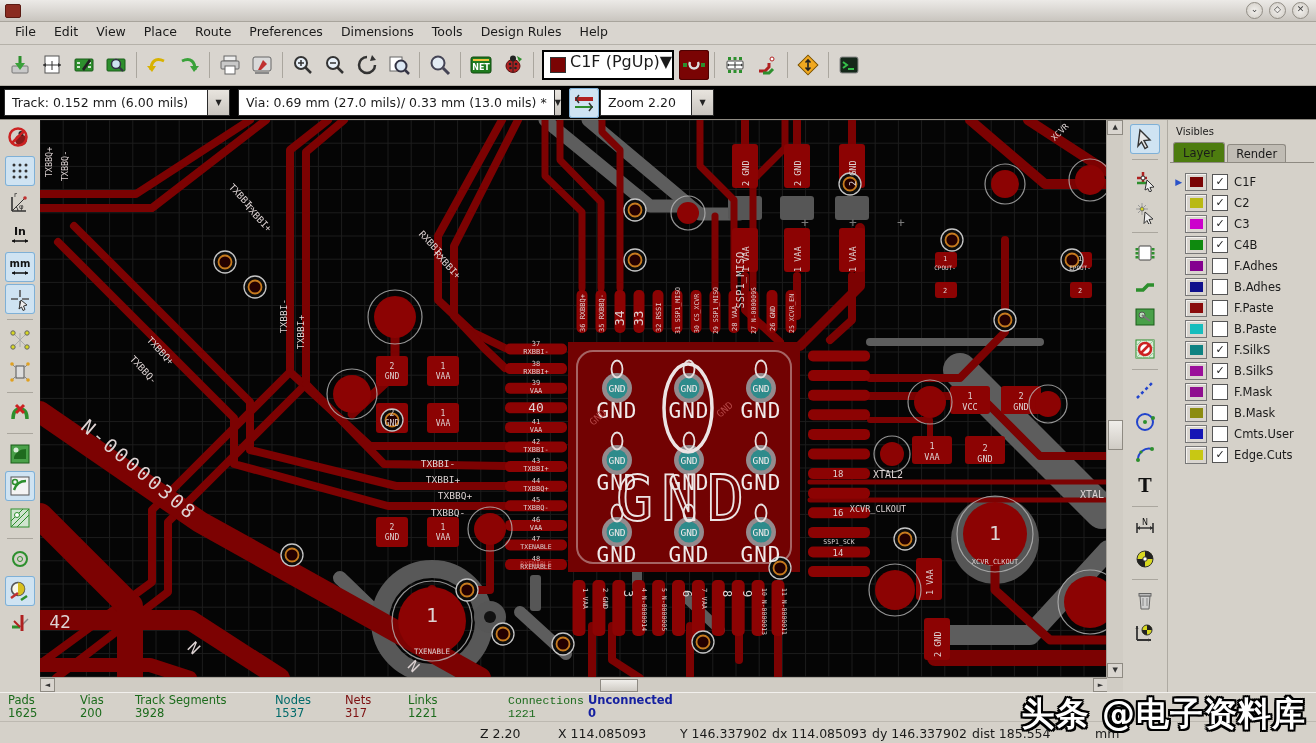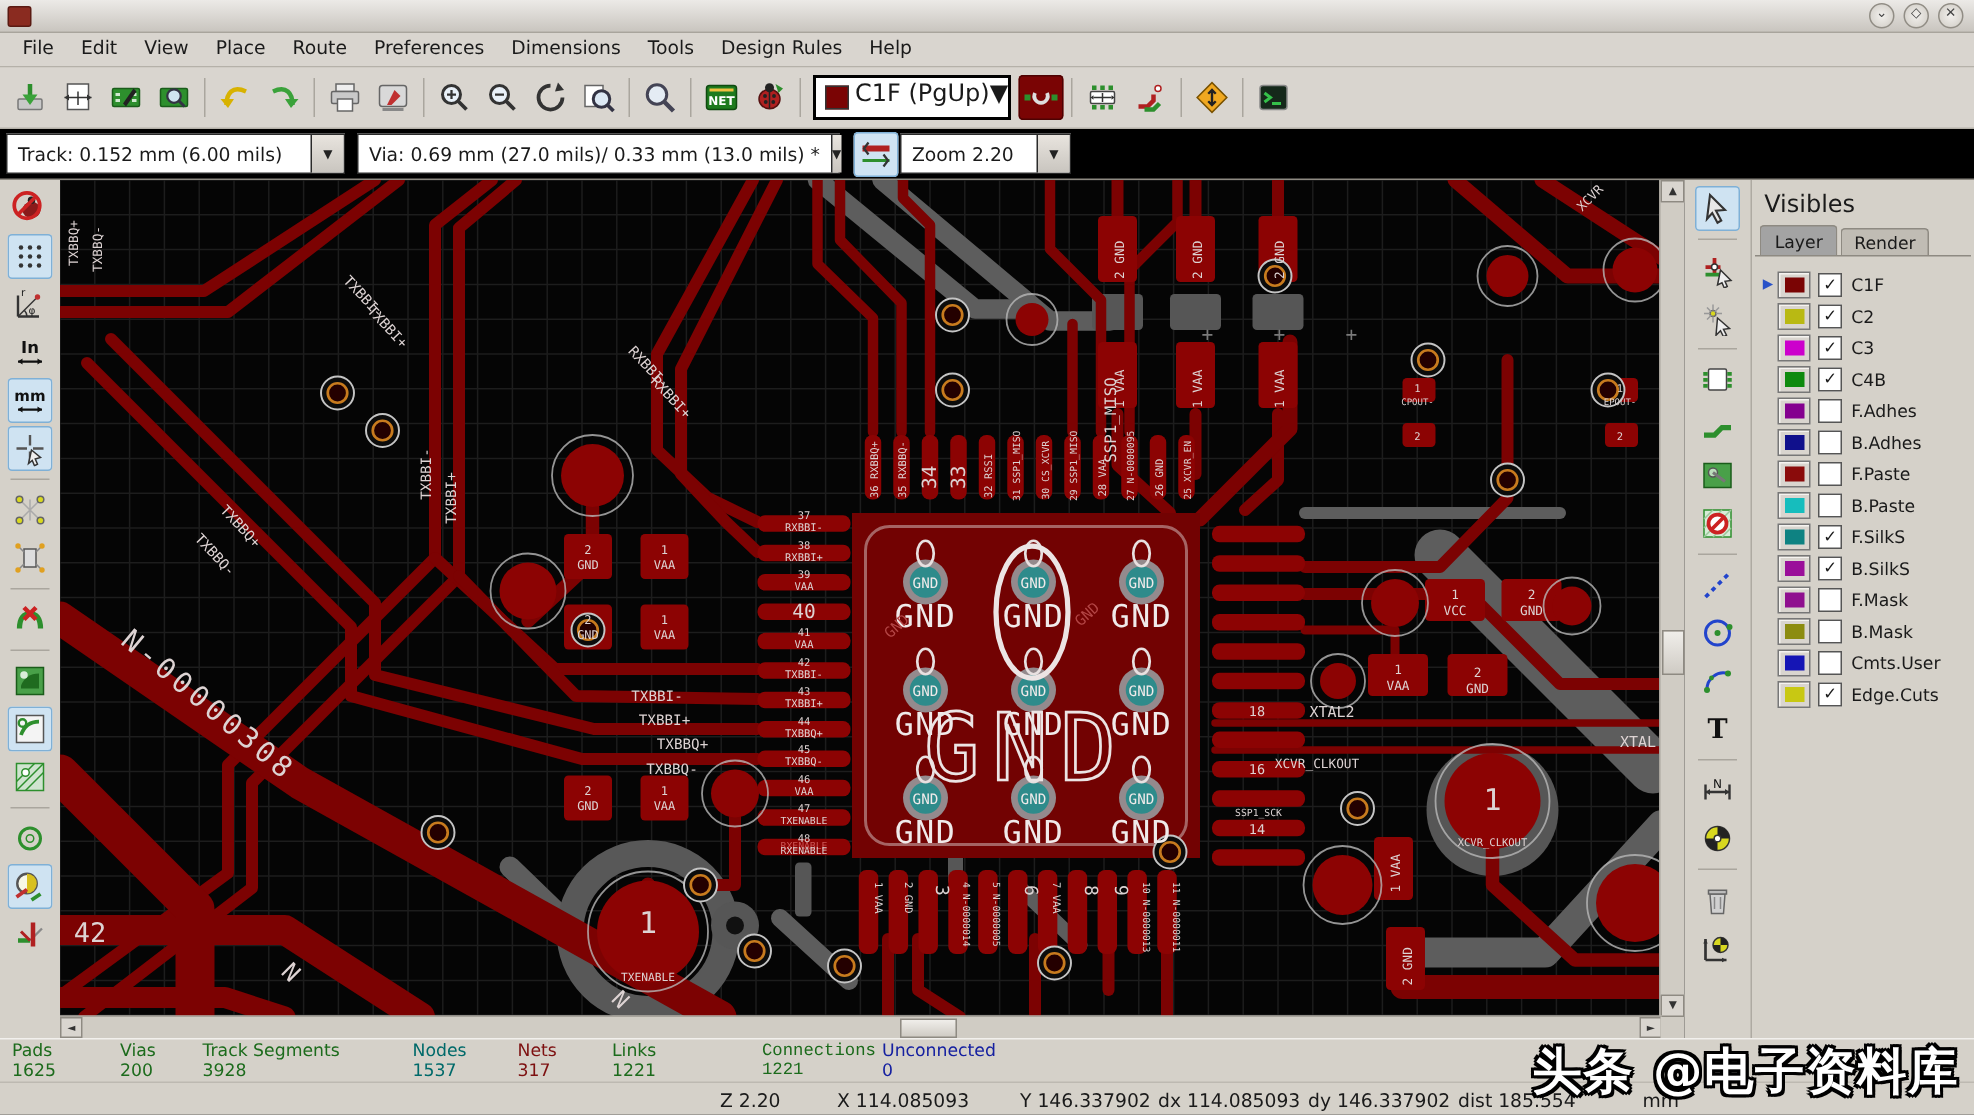--- a/index.html
+++ b/index.html
@@ -37,23 +37,23 @@
   .side .tool{width:30px;height:30px;margin:1px 0;}
   .canvas-area{width:1084px;position:relative;background:#050505;}
   #pcb{display:block;}
   .vscroll{position:absolute;top:0;right:0;width:16px;height:558px;background:#d0ccc4;border-left:1px solid #a8a49c;}
   .hscroll{position:absolute;bottom:0;left:0;height:14px;width:1068px;background:#d0ccc4;border-top:1px solid #a8a49c;}
   .thumb{position:absolute;background:linear-gradient(#f0eeea,#cfcbc4);border:1px solid #8e8a82;}
   .sarrow{position:absolute;background:#d9d5cf;border:1px solid #8e8a82;font-size:7px;text-align:center;color:#333;}
   .corner{position:absolute;right:0;bottom:0;width:16px;height:14px;background:#d0ccc4;}
   
   .panel{width:148px;background:#d5d1c9;border-left:1px solid #aeaaa2;font-size:11.5px;}
-  .panel-title{padding:6px 8px 5px;font-size:16px;}
+  .panel-title{padding:6px 8px 5px;font-size:10px;}
   .tabs{display:flex;padding-left:5px;align-items:flex-end;}
-  .tab{padding:3px 9px 2px;border:1px solid #8e8a82;border-bottom:none;background:#a3a3a3;
+  .tab{padding:3px 9px 2px;border:1px solid #8e8a82;border-bottom:none;background:#4d7c0f;
        border-radius:3px 3px 0 0;font-size:11.5px;}
   .tab.inactive{background:#c0bcb4;padding:2px 8px 1px;margin-left:2px;}
   .layerlist{border-top:1px solid #8e8a82;padding:8px 0 0 0;margin:0 2px;}
   .lrow{display:flex;align-items:center;height:21px;padding-left:2px;}
   .larrow{width:13px;font-size:9px;color:#2a52c8;text-align:center;}
   .swatchbtn{width:20px;height:16px;background:#d9d5cf;border:1px solid #777;box-shadow:inset 1px 1px 0 #f5f3f0;
              display:flex;align-items:center;justify-content:center;}
   .swatchbtn i{display:block;width:13px;height:10px;}
   .cb{width:14px;height:14px;background:#fff;border:1px solid #555;margin:0 6px 0 5px;
       font-size:11px;line-height:13px;text-align:center;color:#1a1a1a;}
@@ -1095,21 +1095,21 @@
 </div>
 
 <div class="statusbar" id="statusbar">
     <div class="sfield" style="left: 8px; color: rgb(28, 107, 28);">Pads<span class="v">1625</span></div>
     <div class="sfield" style="left: 80px; color: rgb(28, 107, 28);">Vias<span class="v">200</span></div>
     <div class="sfield" style="left: 135px; color: rgb(28, 107, 28);">Track Segments<span class="v">3928</span></div>
     <div class="sfield" style="left: 275px; color: rgb(0, 106, 106);">Nodes<span class="v">1537</span></div>
     <div class="sfield" style="left: 345px; color: rgb(125, 16, 16);">Nets<span class="v">317</span></div>
     <div class="sfield" style="left: 408px; color: rgb(28, 107, 28);">Links<span class="v">1221</span></div>
     <div class="sfield" style="left: 508px; color: rgb(28, 107, 28); font-family: Liberation Mono, monospace;">Connections<span class="v">1221</span></div>
-    <div class="sfield" style="left: 588px; color: rgb(21, 32, 160);">Unconnected<span class="v">0</span></div>
+    <div class="sfield" style="left: 588px; color: rgb(21, 32, 160); font-weight: bold;">Unconnected<span class="v">0</span></div>
   </div>
 
 <div class="statusline">
   <span style="left:480px">Z 2.20</span>
   <span style="left:558px">X 114.085093</span>
   <span style="left:680px">Y 146.337902</span>
   <span style="left:772px">dx 114.085093</span>
   <span style="left:872px">dy 146.337902</span>
   <span style="left:972px">dist 185.554</span>
   <span style="left:1095px">mm</span>

